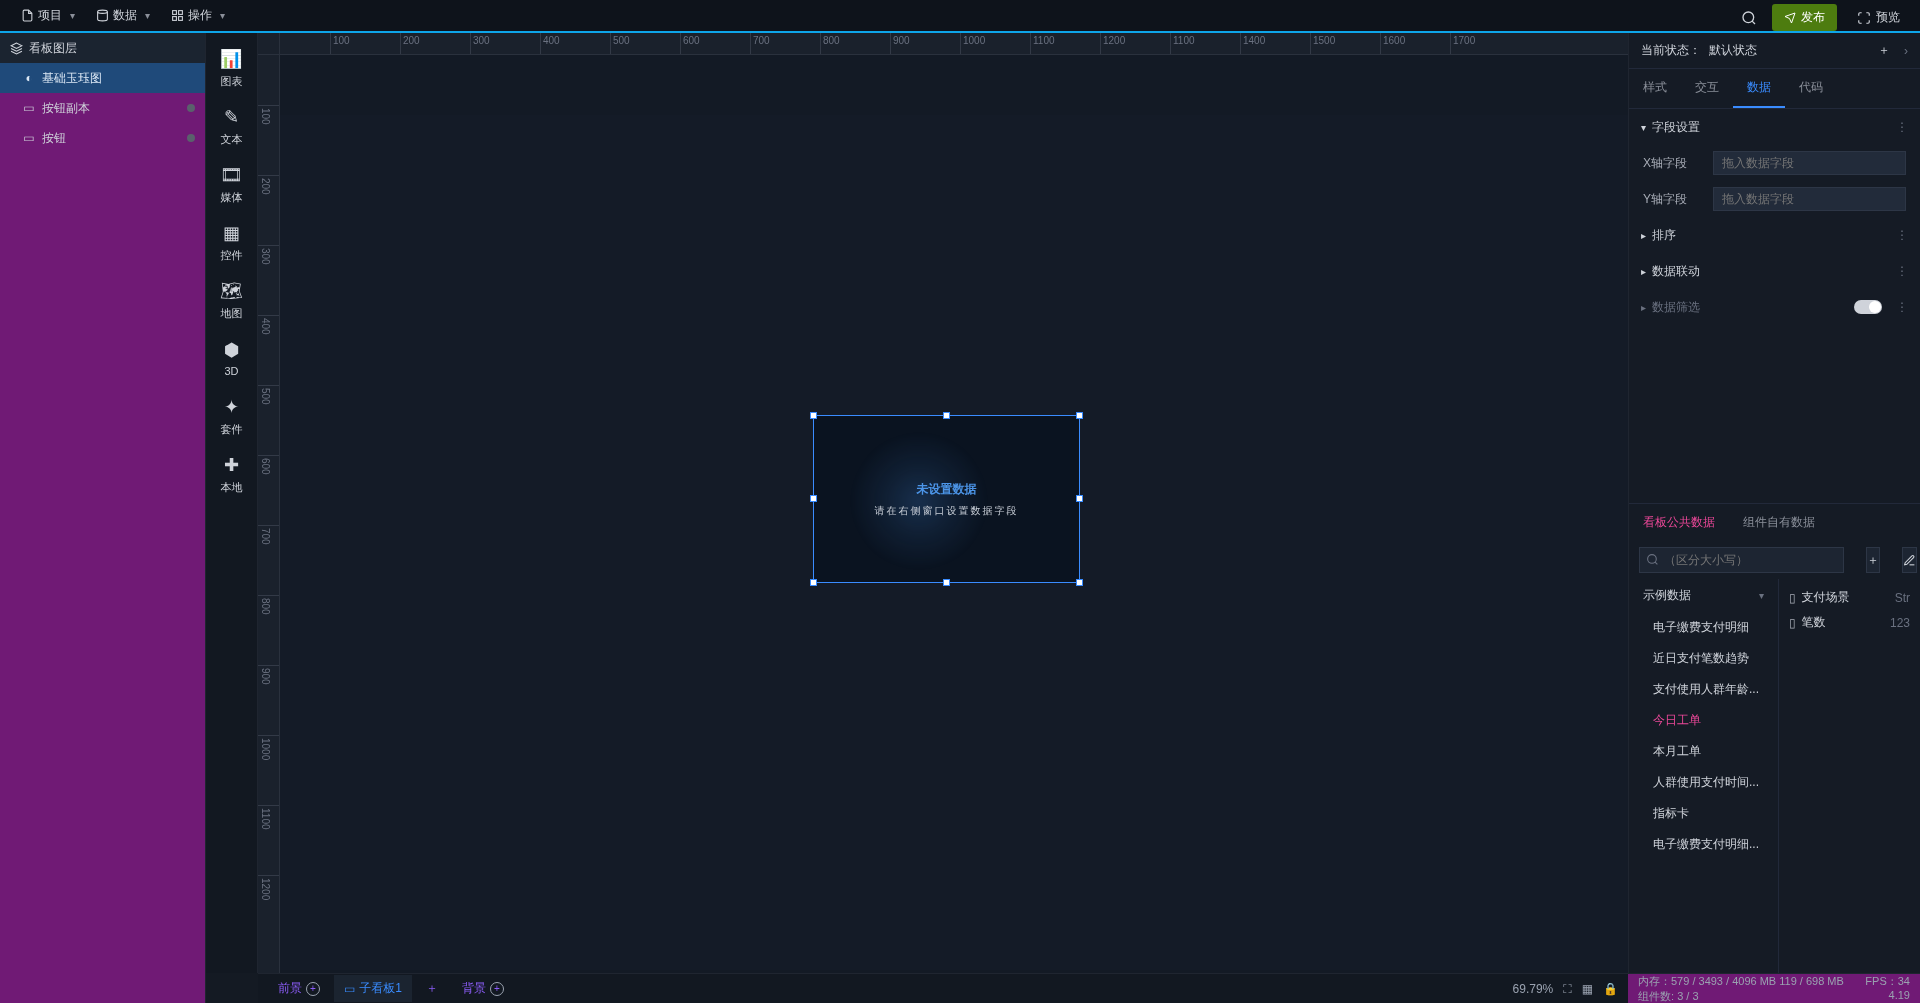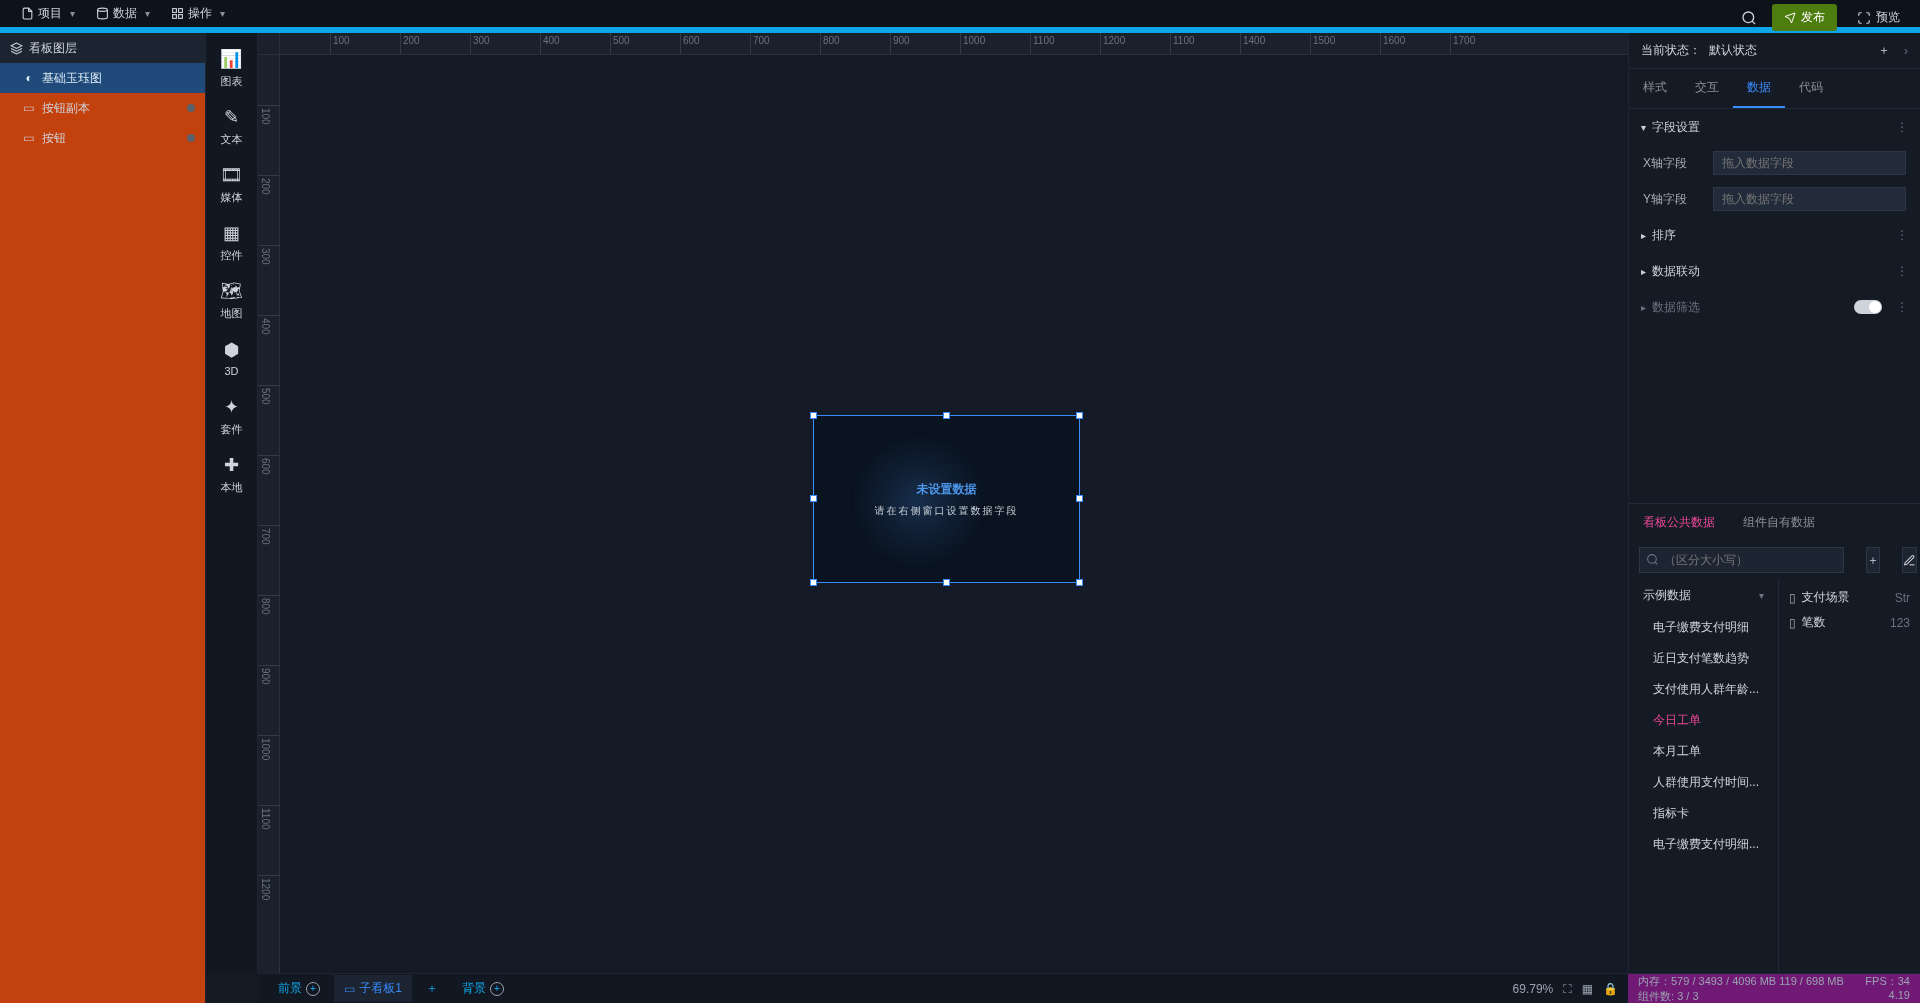--- a/index.html
+++ b/index.html
@@ -21,21 +21,21 @@
 .top-menu-bar {
   position: absolute;
   top: 0;
   left: 0;
   right: 0;
   height: 33px;
   background: #0e131b;
   display: flex;
   align-items: center;
   padding: 0 10px;
-  border-bottom: 6px solid #0ea5e9;
+  border-bottom: 2px solid #0ea5e9;
 }
 .top-menu-item {
   display: flex;
   align-items: center;
   padding: 0 10px;
   height: 33px;
   color: #cfd3da;
   cursor: pointer;
   gap: 4px;
 }
@@ -89,21 +89,21 @@
   cursor: pointer;
 }
 
 
 .left-layers {
   position: absolute;
   top: 33px;
   left: 0;
   width: 206px;
   bottom: 0;
-  background: #c2410c;
+  background: #701a75;
   border-right: 1px solid #1f2530;
 }
 .left-layers-header {
   height: 30px;
   background: #1b2430;
   display: flex;
   align-items: center;
   padding: 0 10px;
   gap: 6px;
   color: #cfd3da;
@@ -497,21 +497,21 @@
   align-items: center;
   padding: 0 10px;
   gap: 4px;
 }
 .bottom-tab-item {
   padding: 5px 10px;
   display: flex;
   align-items: center;
   gap: 4px;
   cursor: pointer;
-  color: #0ea5e9;
+  color: #8b5cf6;
 }
 .bottom-tab-item.active {
   background: #1b2430;
   color: #3a8cff;
 }
 .circle-plus {
   width: 14px;
   height: 14px;
   border: 1px solid #9aa2b0;
   border-radius: 50%;

